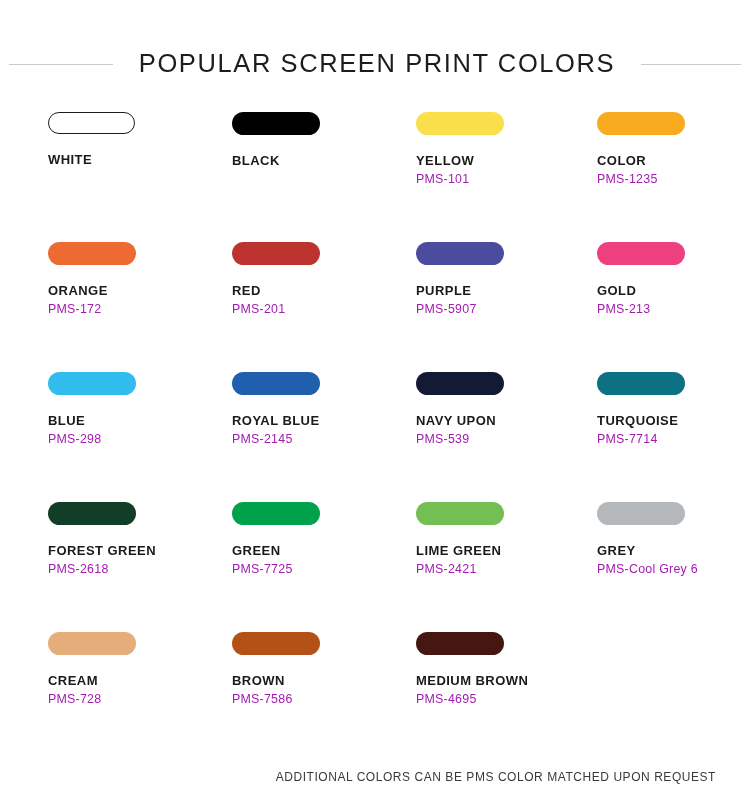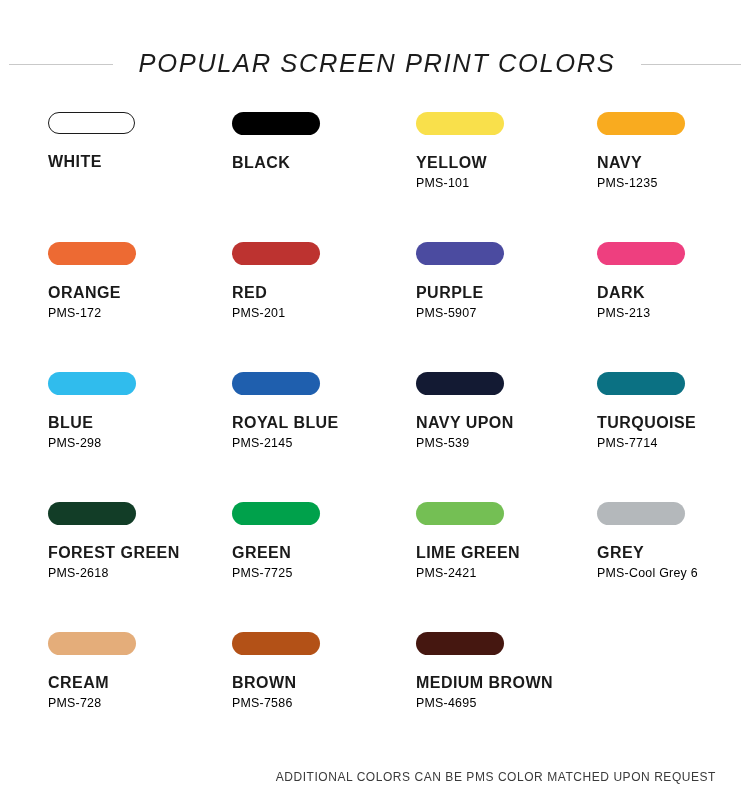--- a/index.html
+++ b/index.html
@@ -35,21 +35,20 @@
   }
   .rule-left  { width: 104px; margin-right: 26px; }
   .rule-right { width: 100px; margin-left: 26px; }
   .page-title {
     font-size: 25.5px;
     font-weight: 400;
     letter-spacing: 1.6px;
     color: #1c1c1c;
     white-space: nowrap;
     line-height: 1;
-    font-style: italic;
   }
 
   
   .grid {
     position: absolute;
     left: 48px;
     top: 112px;
     width: 660px;
     display: grid;
     grid-template-columns: 184px 184px 181px 111px;
@@ -65,33 +64,33 @@
     display: block;
   }
   .swatch.outlined {
     background: #ffffff;
     border: 1.4px solid #1c1c1c;
     width: 85px;
     height: 20px;
   }
   .cell-name {
     margin-top: 18px;
-    font-size: 16px;
+    font-size: 13px;
     font-weight: 700;
     letter-spacing: 0.45px;
     color: #1a1a1a;
     line-height: 1.25;
     white-space: nowrap;
   }
   .cell-code {
     margin-top: 3px;
     font-size: 12.4px;
     font-weight: 400;
     letter-spacing: 0.25px;
-    color: #000000;
+    color: #a21caf;
     line-height: 1.25;
     white-space: nowrap;
     min-height: 15px;
   }
 
   
   .footer {
     position: absolute;
     right: 34px;
     top: 770px;
@@ -119,41 +118,41 @@
       <span class="swatch" style="background: rgb(0, 0, 0);"></span>
       <div class="cell-name">BLACK</div>
     </div>
     <div class="cell">
       <span class="swatch" style="background: rgb(249, 224, 75);"></span>
       <div class="cell-name">YELLOW</div>
       <div class="cell-code">PMS-101</div>
     </div>
     <div class="cell">
       <span class="swatch" style="background: rgb(249, 171, 31);"></span>
-      <div class="cell-name">NAVY</div>
+      <div class="cell-name">COLOR</div>
       <div class="cell-code">PMS-1235</div>
     </div>
     <div class="cell">
       <span class="swatch" style="background: rgb(237, 106, 51);"></span>
       <div class="cell-name">ORANGE</div>
       <div class="cell-code">PMS-172</div>
     </div>
     <div class="cell">
       <span class="swatch" style="background: rgb(189, 51, 48);"></span>
       <div class="cell-name">RED</div>
       <div class="cell-code">PMS-201</div>
     </div>
     <div class="cell">
       <span class="swatch" style="background: rgb(75, 75, 160);"></span>
       <div class="cell-name">PURPLE</div>
       <div class="cell-code">PMS-5907</div>
     </div>
     <div class="cell">
       <span class="swatch" style="background: rgb(238, 63, 127);"></span>
-      <div class="cell-name">DARK</div>
+      <div class="cell-name">GOLD</div>
       <div class="cell-code">PMS-213</div>
     </div>
     <div class="cell">
       <span class="swatch" style="background: rgb(48, 188, 237);"></span>
       <div class="cell-name">BLUE</div>
       <div class="cell-code">PMS-298</div>
     </div>
     <div class="cell">
       <span class="swatch" style="background: rgb(31, 95, 174);"></span>
       <div class="cell-name">ROYAL BLUE</div>

